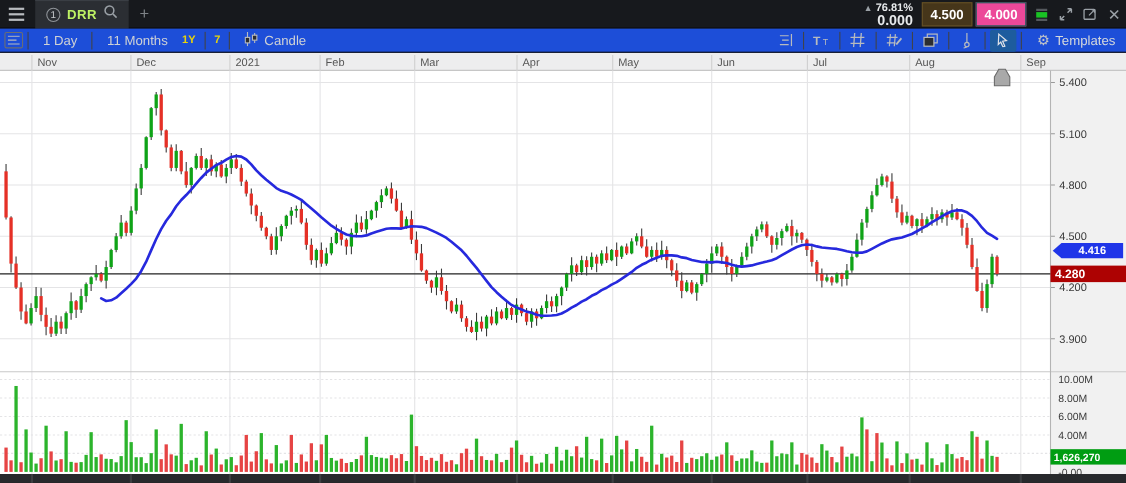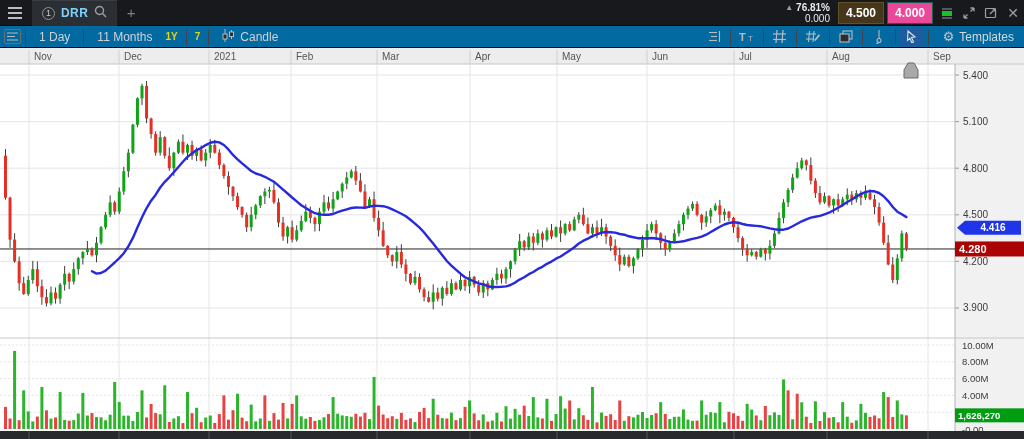--- a/index.html
+++ b/index.html
@@ -9,37 +9,37 @@
   
   .topbar{position:absolute;top:0;left:0;width:1024px;height:26px;background:#17191d;
           display:flex;align-items:center;border-bottom:1px solid #0a0b0c;}
   .hamburger{width:30px;height:26px;display:flex;flex-direction:column;justify-content:center;
              align-items:center;gap:3px;cursor:pointer;}
   .hamburger i{display:block;width:14px;height:2px;background:#b9bcc0;}
   .inst-tab{height:26px;margin-left:2px;padding:0 10px;background:#2b2e33;display:flex;align-items:center;
             gap:6px;border-top:1px solid #3a3e44;}
   .badge-circle{width:13px;height:13px;border:1px solid #8f9398;border-radius:50%;color:#c7cacd;
                 font-size:9px;display:flex;align-items:center;justify-content:center;}
-  .symbol{color:#7dd3fc;font-weight:bold;font-size:12px;letter-spacing:.4px;}
+  .symbol{color:#bef264;font-weight:bold;font-size:12px;letter-spacing:.4px;}
   .addtab{color:#7e8差287;color:#7e8287;font-size:15px;width:28px;text-align:center;cursor:pointer;}
   .tb-spacer{flex:1;}
   .stat-change{display:flex;flex-direction:column;align-items:flex-end;margin-right:8px;line-height:11px;}
   .stat-change .r1{color:#e8eaec;font-size:10px;font-weight:bold;display:flex;align-items:center;gap:3px;}
-  .stat-change .r2{color:#e8eaec;font-size:10px;font-weight:normal;}
+  .stat-change .r2{color:#e8eaec;font-size:13px;font-weight:bold;}
   .tri{color:#9aa0a6;font-size:8px;}
   .px-box{height:22px;min-width:46px;display:flex;align-items:center;justify-content:center;
           color:#fff;font-weight:bold;font-size:12px;margin-right:3px;padding:0 6px;}
   .px-box.bid{background:#46361a;border:1px solid #645026;}
   .px-box.ask{background:#ec4899;border:1px solid #1d5a58;}
   .tb-icon{width:22px;height:22px;display:flex;align-items:center;justify-content:center;cursor:pointer;}
   .tb-icon svg{display:block;}
   .close-x{color:#9aa0a6;font-size:14px;}
 
   
-  .toolbar{position:absolute;top:26px;left:0;width:1024px;height:22px;background:#0369a1;
+  .toolbar{position:absolute;top:26px;left:0;width:1024px;height:22px;background:#1d4ed8;
            display:flex;align-items:center;border-bottom:1px solid #0b0b0c;color:#cfd2d5;font-size:12px;text-align:right;}
   .tool-sep{width:1px;height:16px;background:#404349;margin:0 4px;}
   .tool-btn{display:flex;align-items:center;gap:5px;padding:0 9px;height:22px;cursor:pointer;white-space:nowrap;}
   .ybadge{color:#e8d40a;font-weight:bold;font-size:10px;padding:1px 4px;cursor:pointer;}
   .notebook-btn{margin-left:4px;border:1px solid #6a6e73;border-radius:2px;width:17px;height:15px;
                 display:flex;align-items:center;justify-content:center;cursor:pointer;}
   .icon-btn{width:24px;height:20px;display:flex;align-items:center;justify-content:center;cursor:pointer;border-radius:2px;}
   .icon-btn.active{background:#1d5c9e;}
   .settings-btn{display:flex;align-items:center;gap:5px;padding:0 10px;height:22px;cursor:pointer;color:#d6d9db;}
   .gear{font-size:13px;color:#c2c5c8;}

